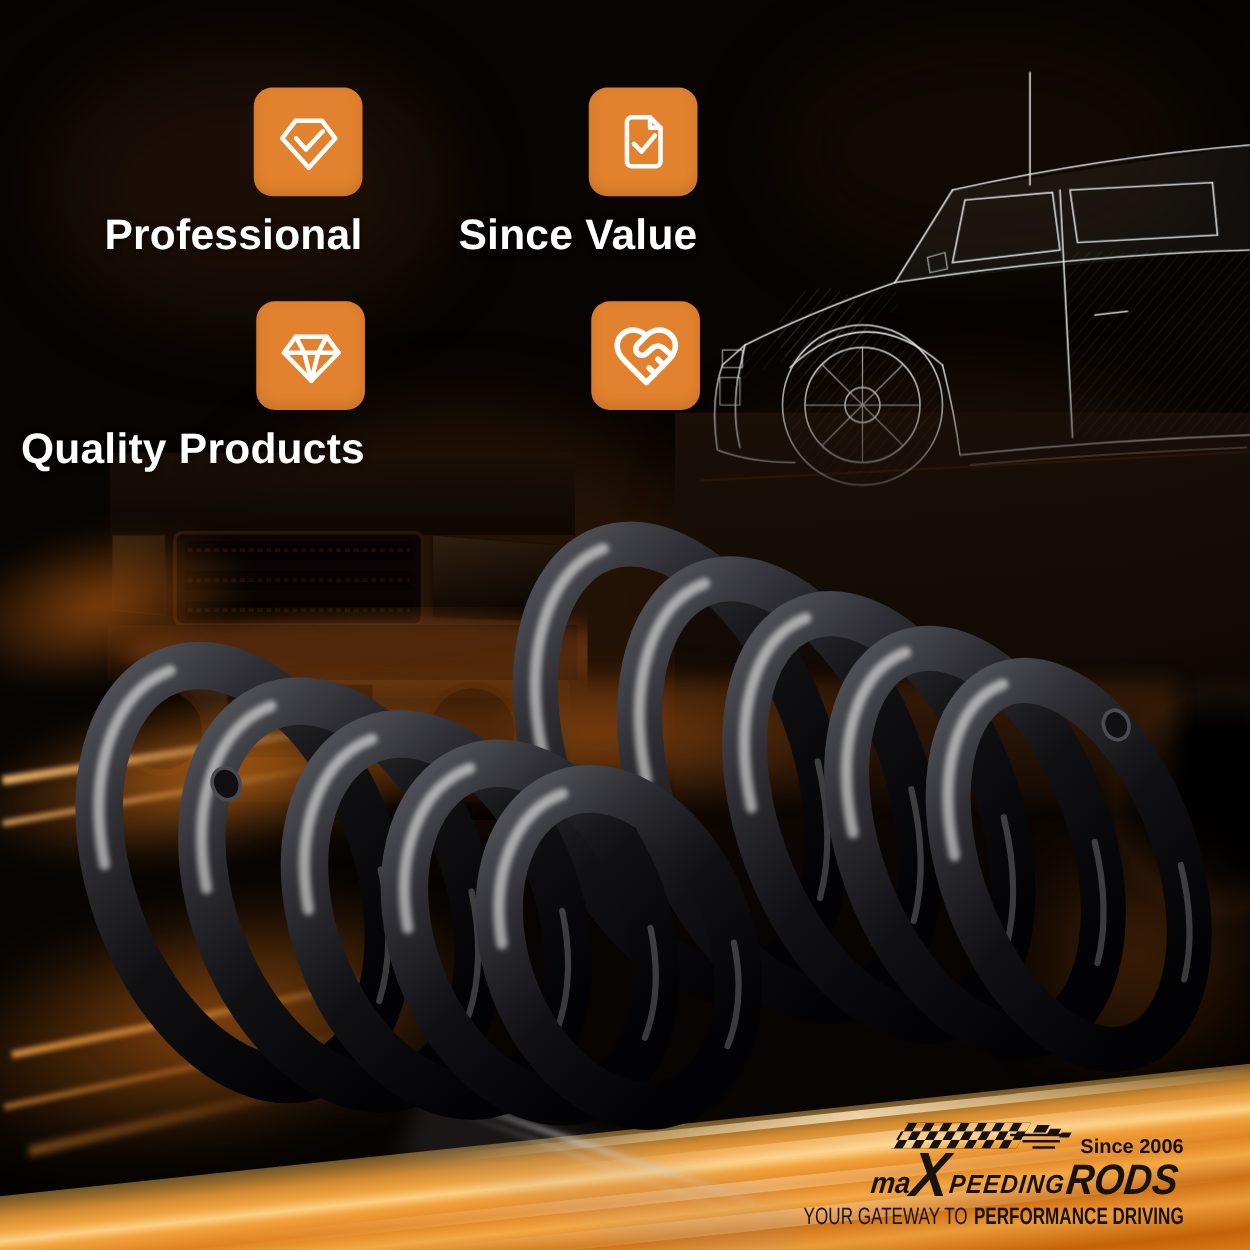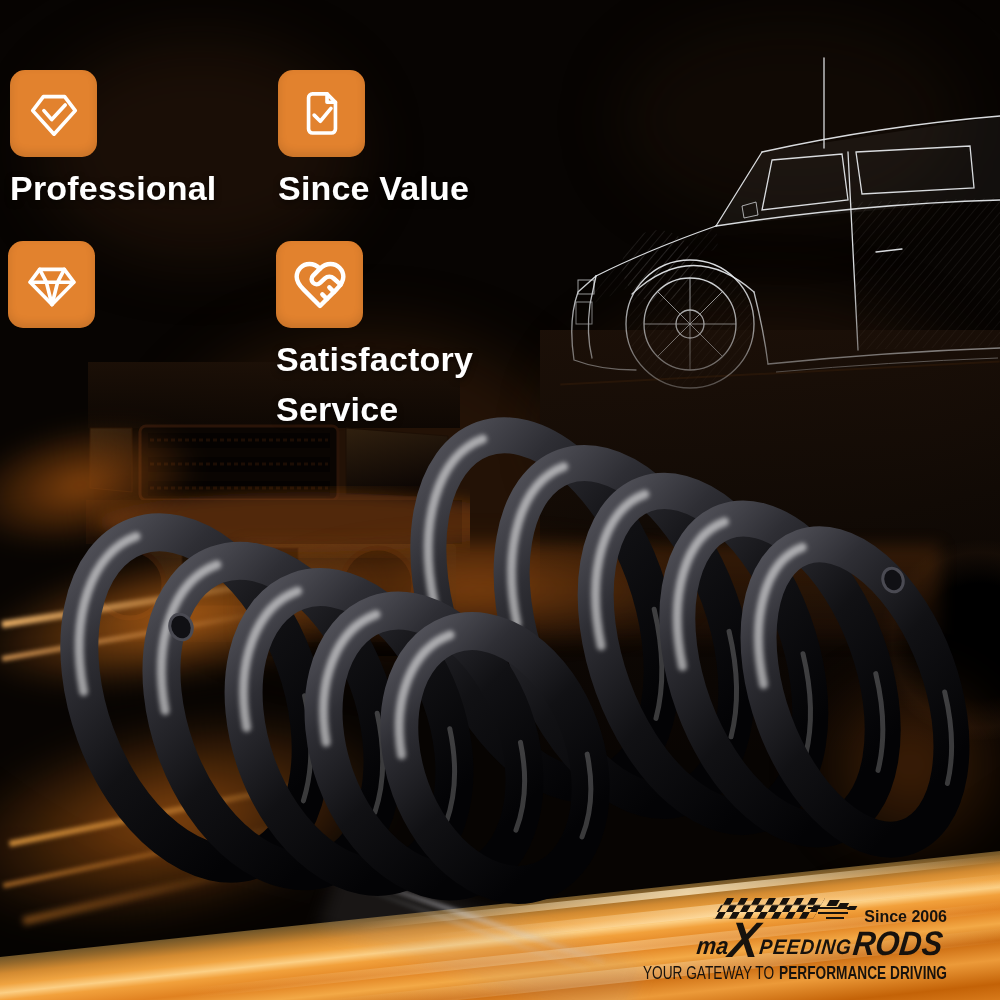--- a/index.html
+++ b/index.html
@@ -57,21 +57,21 @@
   .wf{stroke:#e9edf0;stroke-width:1.3;fill:none;opacity:.92;stroke-linecap:round;}
   .wf2{stroke:#e9edf0;stroke-width:1;fill:none;opacity:.7;}
   .wire{fill:none;stroke:url(#coilg);stroke-width:38;}
   .rear .wire{stroke-width:36;}
   .shine{fill:none;stroke:rgba(255,255,255,.55);stroke-width:9;stroke-dasharray:20 80;
          stroke-dashoffset:45;stroke-linecap:round;filter:url(#sblur);}
   .glint{fill:none;stroke:rgba(255,255,255,.22);stroke-width:5;stroke-dasharray:12 88;
          stroke-dashoffset:96;stroke-linecap:round;}
   .tip{fill:#101014;stroke:#4a4a52;stroke-width:3;}
   
-  .feat{position:absolute;text-align:left;color:#fff;font-weight:700;font-size:34px;line-height:50px;
+  .feat{position:absolute;text-align:right;color:#fff;font-weight:700;font-size:34px;line-height:50px;
         letter-spacing:.2px;text-shadow:0 2px 6px rgba(0,0,0,.55);}
   .badge{width:87px;height:87px;border-radius:15px;background:#E2822E;display:inline-flex;
          align-items:center;justify-content:center;box-shadow:inset 0 -4px 10px rgba(0,0,0,.12);}
   .badge svg{width:56px;height:56px;}
   .ic{stroke:#fff;stroke-width:6.5;fill:none;stroke-linecap:round;stroke-linejoin:round;}
   .ic24{stroke:#fff;stroke-width:1.9;fill:none;stroke-linecap:round;stroke-linejoin:round;}
   .flabel{margin-top:6px;}
   
   .logomain{font-style:italic;font-weight:800;fill:#17120d;}
   .sincetxt{font-size:16px;font-weight:700;fill:#17120d;}
@@ -319,32 +319,32 @@
     <div class="flabel">Since Value</div>
   </div>
 
   <div class="feat" style="left:8px;top:241px;width:284px">
     <div class="badge">
       <svg viewBox="0 0 100 100">
         <path class="ic" d="M28 22 H72 L89 45 L50 85 L11 45 Z"></path>
         <path class="ic" d="M11 45 H89 M28 22 L40 45 L50 85 M72 22 L60 45 L50 85"></path>
       </svg>
     </div>
+    <div class="flabel">Quality Products</div>
   </div>
 
   <div class="feat" style="left:276px;top:241px;width:284px">
     <div class="badge">
       <svg viewBox="0 0 24 24">
         <path class="ic24" d="M19 14c1.49-1.46 3-3.21 3-5.5A5.5 5.5 0 0 0 16.5 3c-1.76 0-3 .5-4.5 2-1.5-1.5-2.74-2-4.5-2A5.5 5.5 0 0 0 2 8.5c0 2.3 1.5 4.05 3 5.5l7 7Z"></path>
         <path class="ic24" d="M12 5 9.04 7.96a2.17 2.17 0 0 0 0 3.08c.82.82 2.13.85 3 .07l2.07-1.9a2.82 2.82 0 0 1 3.79 0l2.96 2.66"></path>
         <path class="ic24" d="m18 15-2-2"></path>
           <path class="ic24" d="m15 18-2-2"></path>
       </svg>
     </div>
-    <div class="flabel">Satisfactory Service</div>
   </div>
 
   <svg class="layer" style="left:612px;top:896px" width="348" height="90" viewBox="0 0 348 90">
     <defs>
       <pattern id="chk" width="14" height="14" patternUnits="userSpaceOnUse">
         <rect width="7" height="7" fill="#17120d"></rect>
           <rect x="7" y="7" width="7" height="7" fill="#17120d"></rect>
       </pattern>
     </defs>
     <g>

